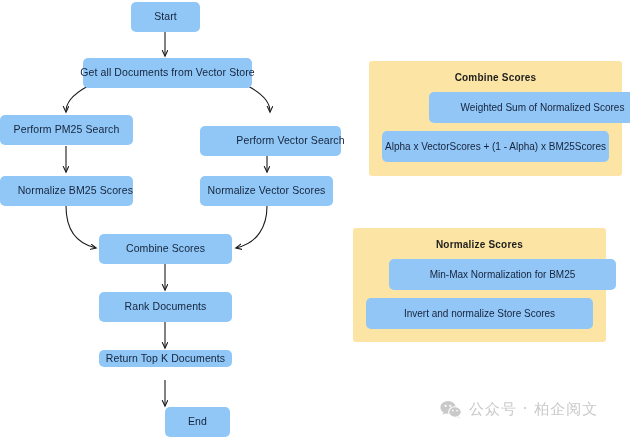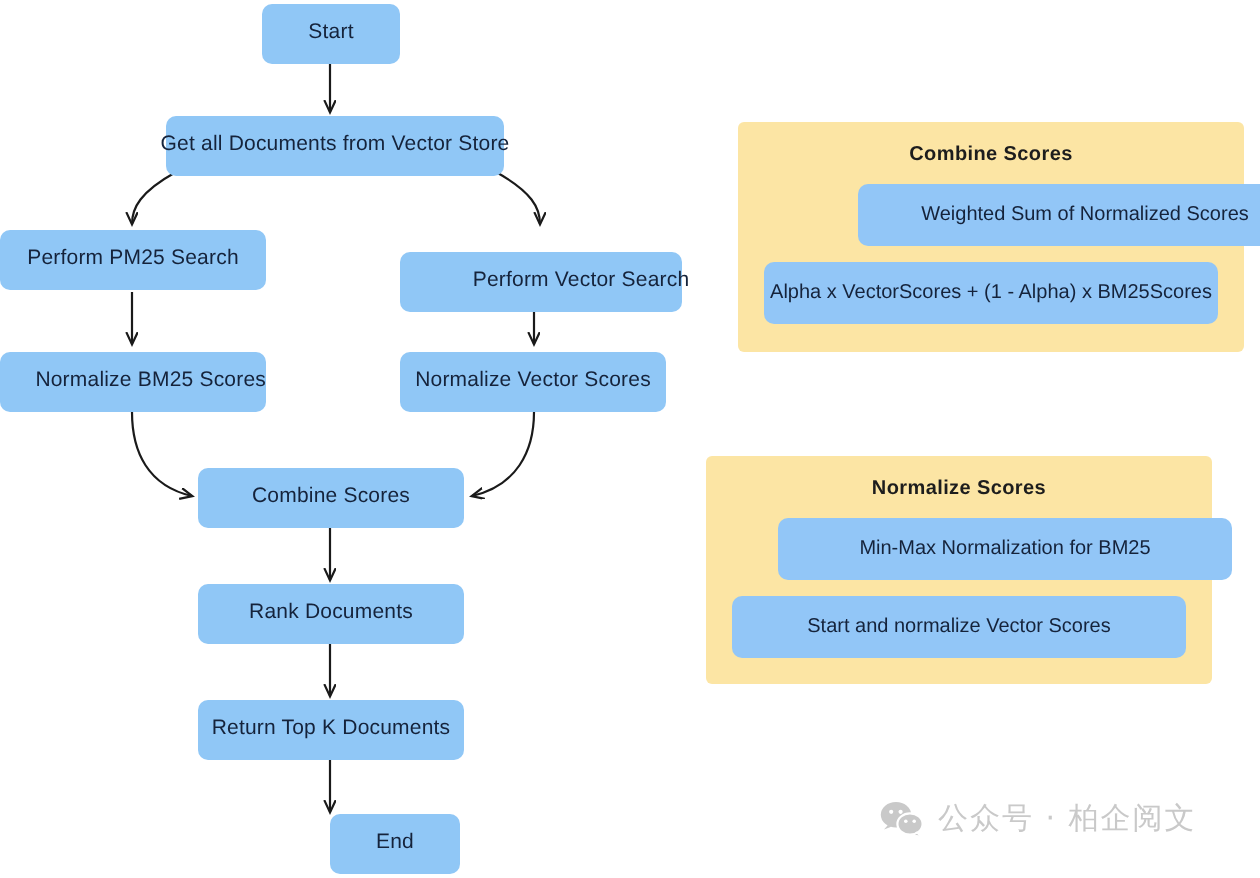--- a/index.html
+++ b/index.html
@@ -134,21 +134,21 @@
   </div>
 
   <div class="node" style="left:99px; top:234px; width:133px; height:30px;">
     <span>Combine Scores</span>
   </div>
 
   <div class="node" style="left:99px; top:292px; width:133px; height:30px;">
     <span>Rank Documents</span>
   </div>
 
-  <div class="node" style="left:99px; top:350px; width:133px; height:30px;">
+  <div class="node" style="left:99px; top:350px; width:133px; height:17px;">
     <span>Return Top K Documents</span>
   </div>
 
   <div class="node" style="left:133px; top:407px; width:65px; height:30px;margin-left:32px;">
     <span>End</span>
   </div>
 
   <div class="panel" style="left:369px; top:61px; width:253px; height:115px;">
     <div class="panel-title" style="top:11px;">Combine Scores</div>
     <div class="panel-item" style="left:13px; top:31px; width:227px; height:31px;margin-left:47px;">
@@ -158,21 +158,21 @@
       <span>Alpha x VectorScores + (1 - Alpha) x BM25Scores</span>
     </div>
   </div>
 
   <div class="panel" style="left:353px; top:228px; width:253px; height:114px;">
     <div class="panel-title" style="top:11px;">Normalize Scores</div>
     <div class="panel-item" style="left:13px; top:31px; width:227px; height:31px;margin-left:23px;">
       <span>Min-Max Normalization for BM25</span>
     </div>
     <div class="panel-item" style="left:13px; top:70px; width:227px; height:31px;">
-      <span>Start and normalize Vector Scores</span>
+      <span>Invert and normalize Store Scores</span>
     </div>
   </div>
 
   <div id="watermark">
     <svg class="wm-icon" width="22" height="19" viewBox="0 0 22 19">
       <ellipse cx="8" cy="7.4" rx="7.6" ry="6.4" fill="#c9c9c9"></ellipse>
       <path d="M4.2,12.2 L2.0,14.8 L5.6,13.4 Z" fill="#c9c9c9"></path>
       <ellipse cx="15" cy="12" rx="6.3" ry="5.3" fill="#c9c9c9" stroke="#ffffff" stroke-width="1.1"></ellipse>
       <path d="M18.2,16.2 L20.4,18.4 L17.2,17.4 Z" fill="#c9c9c9" stroke="#ffffff" stroke-width="0.6"></path>
       <circle cx="5.6" cy="5.9" r="1.05" fill="#ffffff"></circle>

